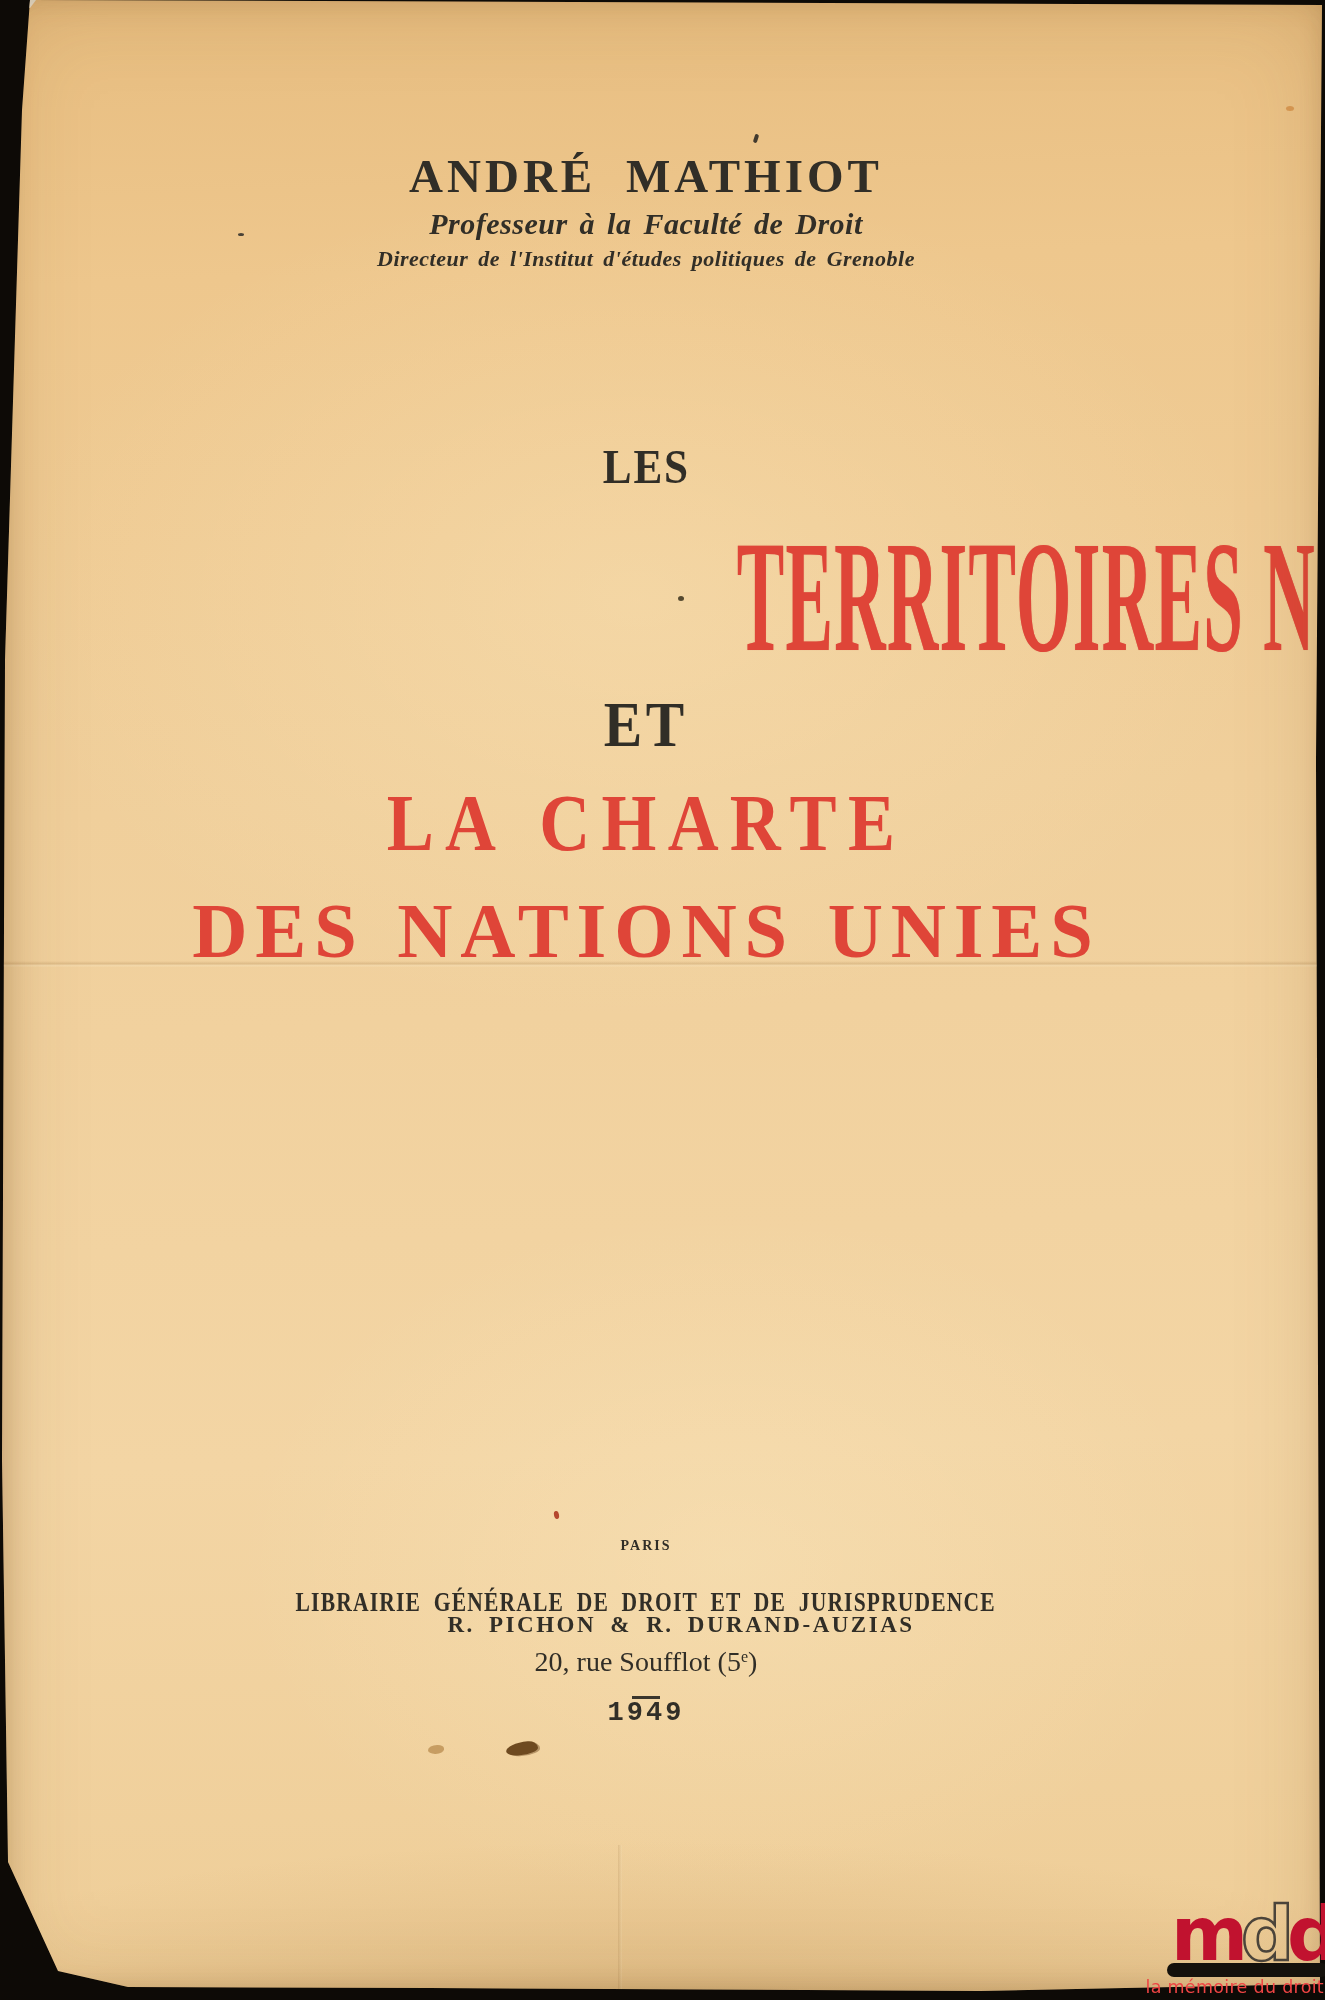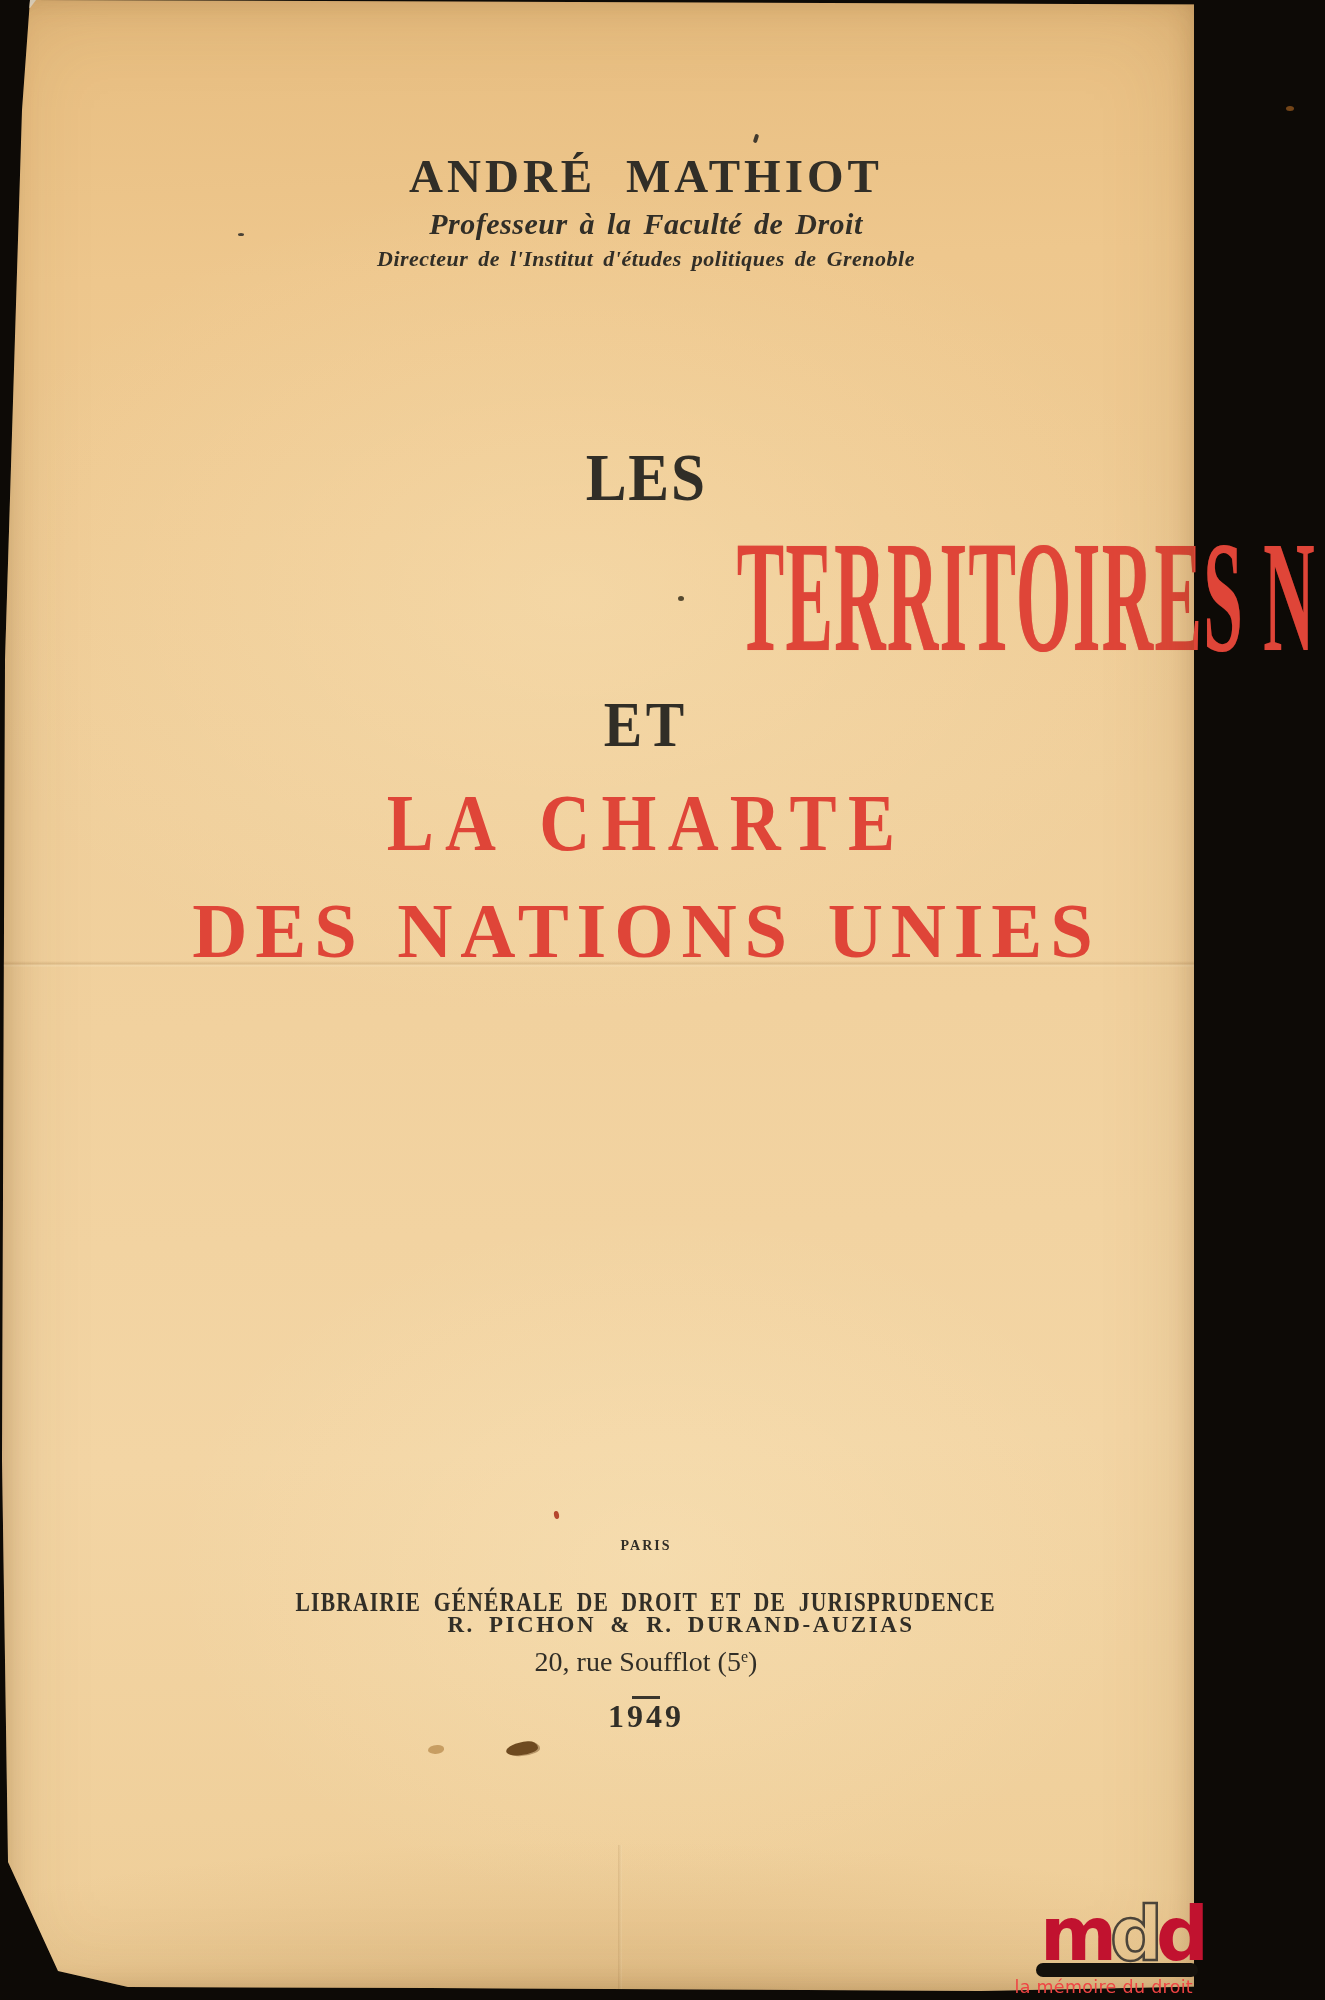--- a/index.html
+++ b/index.html
@@ -2,21 +2,21 @@
 <html><head>
 <meta charset="utf-8">
 <style>
   html, body {
     margin: 0; padding: 0;
     width: 1325px; height: 2000px;
     background: #0d0a06;
     overflow: hidden;
     font-family: "Liberation Serif", "DejaVu Serif", serif;
   }
-  .stage { position: relative; width: 1194px; height: 2000px; }
+  .stage { position: relative; width: 1325px; height: 2000px; }
 
   
   .page {
     position: absolute; inset: 0;
     clip-path: polygon(
       30px 0px, 1322px 5px, 1316px 760px, 1320px 1984px,
       980px 1991px, 430px 1988px, 128px 1987px, 58px 1971px,
       8px 1862px, 2px 1460px, 5px 660px, 22px 110px
     );
     background:
@@ -46,21 +46,21 @@
   }
 
   
   .col { position: absolute; left: 0; width: 1292px; text-align: center; color: #312e27; }
   .line { position: absolute; left: 0; width: 100%; line-height: 1; white-space: nowrap; }
 
   .author-name  { top: 153px;  font-size: 47px; font-weight: bold; letter-spacing: 4px; word-spacing: 14px; }
   .author-role1 { top: 209px;  font-size: 30px; font-weight: bold; font-style: italic; letter-spacing: 0.5px; word-spacing: 4px; }
   .author-role2 { top: 248px;  font-size: 22px; font-weight: bold; font-style: italic; letter-spacing: 0.5px; word-spacing: 4px; }
 
-  .t-les { top: 443px; font-size: 68px; font-weight: bold; }
+  .t-les { top: 443px; font-size: 48px; font-weight: bold; }
   .t-les .squeeze { display: inline-block; transform: scaleX(0.90); transform-origin: center; letter-spacing: 2px; }
 
   .t-main { top: 518px; font-size: 158px; font-weight: bold; color: #df4538; left: 15px;
             text-shadow: 0 0 1px rgba(200,50,40,0.5); }
   .t-main .squeeze { display: inline-block; transform: scaleX(0.45); transform-origin: center; letter-spacing: 3px; }
 
   .t-et { top: 693px; font-size: 64px; font-weight: bold; }
   .t-et .squeeze { display: inline-block; transform: scaleX(0.90); transform-origin: center; letter-spacing: 4px; }
 
   .t-charte { top: 783px; font-size: 81px; font-weight: bold; color: #df4538; }
@@ -70,21 +70,21 @@
   .t-nations .squeeze { display: inline-block; transform: scaleX(0.98); transform-origin: center; letter-spacing: 8px; word-spacing: 6px; }
 
   .imp-city   { top: 1539px; font-size: 14px; font-weight: bold; letter-spacing: 2px; }
   .imp-pub    { top: 1568px; font-size: 28px; font-weight: bold; margin-top: 20px; }
   .imp-pub .squeeze { display: inline-block; transform: scaleX(0.77); transform-origin: center; letter-spacing: 1.5px; word-spacing: 8px; }
   .imp-names  { top: 1613px; font-size: 23px; font-weight: bold; letter-spacing: 2.5px; word-spacing: 6px; margin-left: 35px; }
   .imp-addr   { top: 1648px; font-size: 28px; font-weight: normal; }
   .imp-addr .sup { font-size: 16px; vertical-align: 9px; }
   .imp-dash   { top: 1686px; }
   .imp-dash .bar { display: inline-block; width: 28px; height: 3px; background: #3a362d; }
-  .imp-year   { top: 1700px; font-size: 32px; font-weight: bold; letter-spacing: 3px; }
+  .imp-year   { top: 1700px; font-size: 27px; font-weight: bold; letter-spacing: 3px; font-family: Liberation Mono, monospace; }
 
   
   .speck { position: absolute; border-radius: 50%; }
   .sp1 { left: 754px; top: 134px;  width: 4px;  height: 9px;  background: #423a2e; transform: rotate(18deg); border-radius: 2px; }
   .sp2 { left: 238px; top: 233px;  width: 6px;  height: 3px;  background: #4a4236; }
   .sp3 { left: 678px; top: 596px;  width: 6px;  height: 5px;  background: #55492f; }
   .sp4 { left: 1286px; top: 106px; width: 8px;  height: 5px;  background: rgba(201,118,40,0.55); }
   .sp5 { left: 554px; top: 1511px; width: 5px;  height: 8px;  background: #b5472e; transform: rotate(-12deg); }
   .smudge1 { left: 428px; top: 1745px; width: 16px; height: 9px; background: rgba(164,113,48,0.55);
              border-radius: 60% 40% 55% 45%; }

